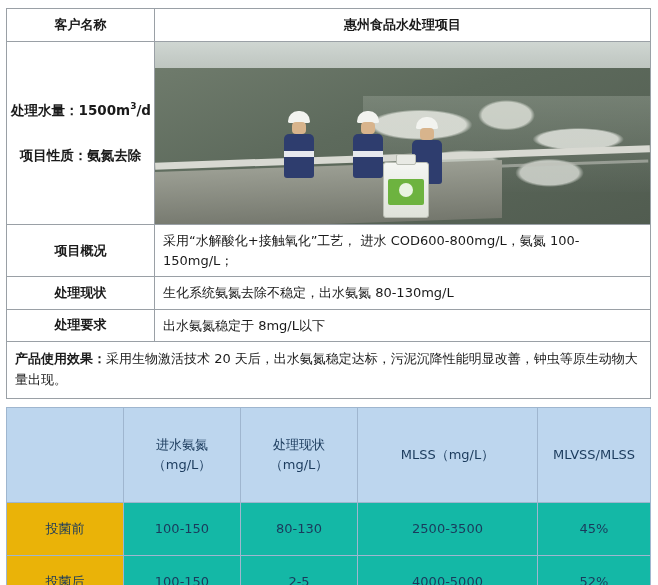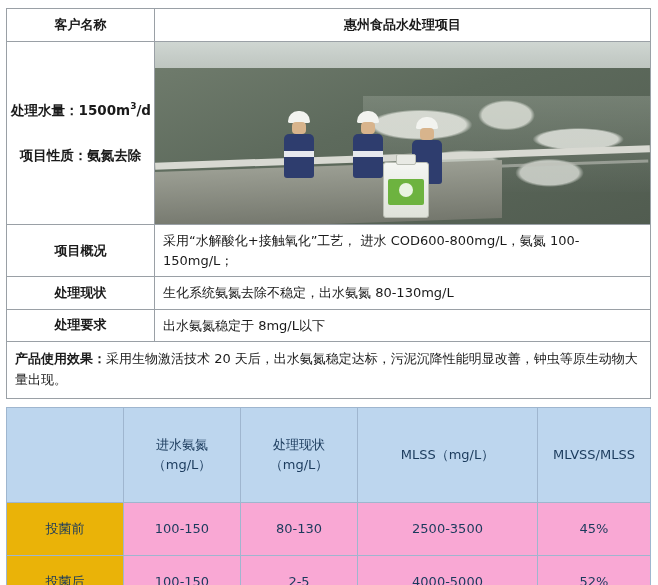--- a/index.html
+++ b/index.html
@@ -195,21 +195,21 @@
     color: #1a3a5c;
   }
   table.data thead td {
     background: #bdd6ee;
     font-weight: normal;
     height: 86px;
     padding: 4px 2px;
     line-height: 1.5;
   }
   table.data tbody td {
-    background: #f9a8d4;
+    background: #14b8a6;
     height: 44px;
     padding: 4px 2px;
   }
   table.data tbody td.rowhead {
     background: #eab308;
   }
   sup { font-size: 9px; }
 </style>
 </head>
 <body>

